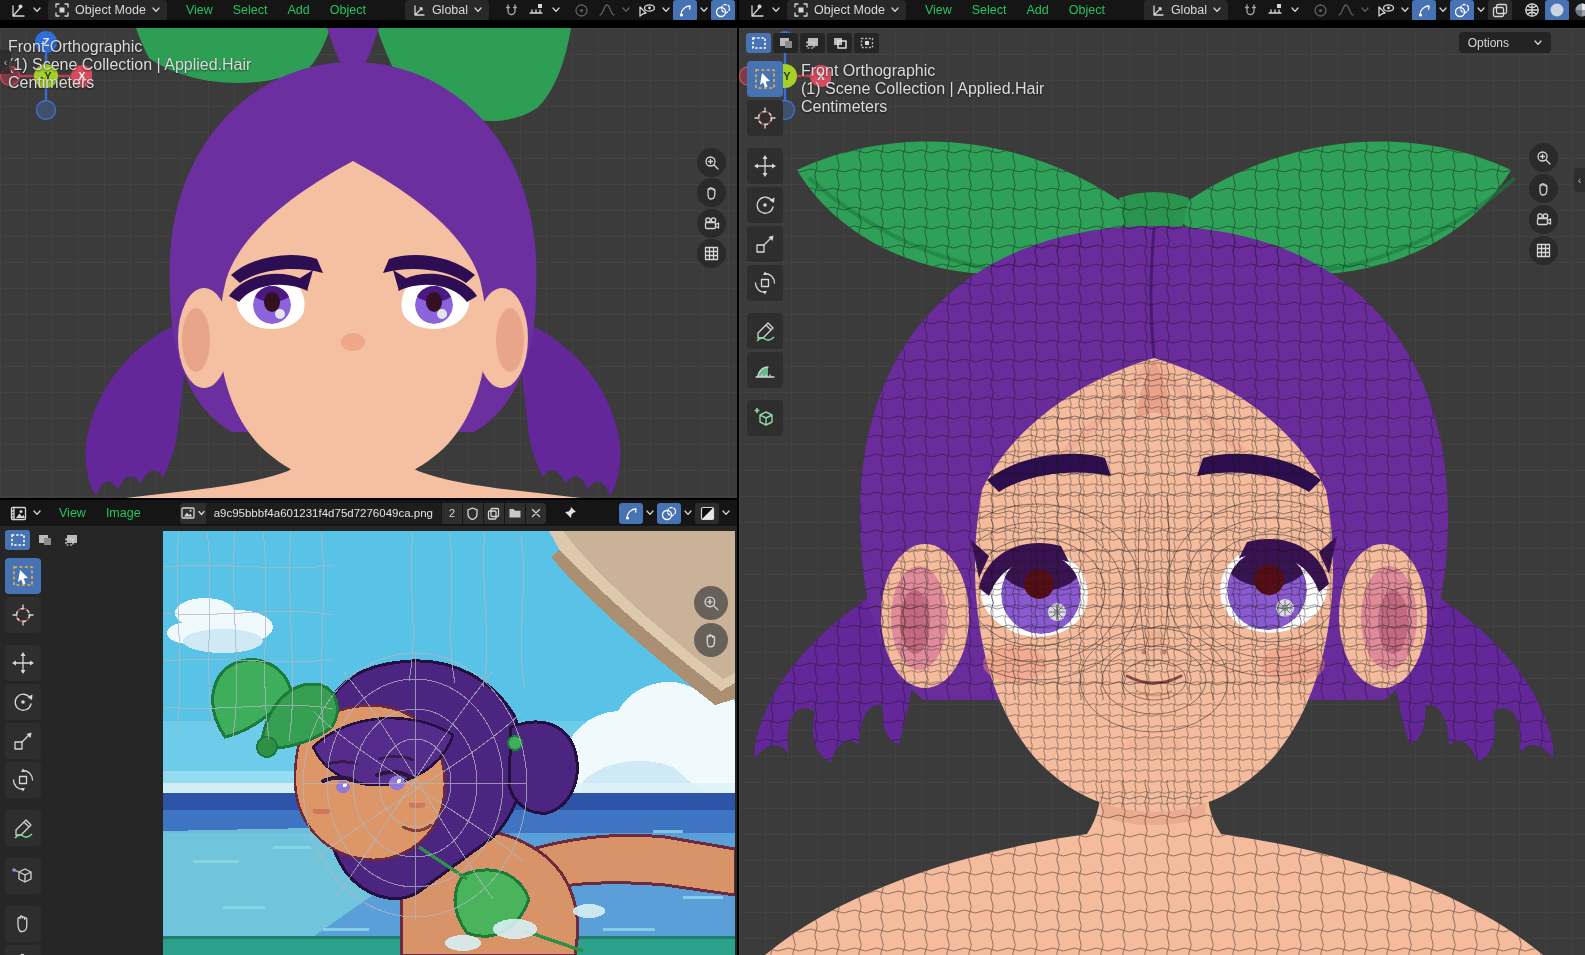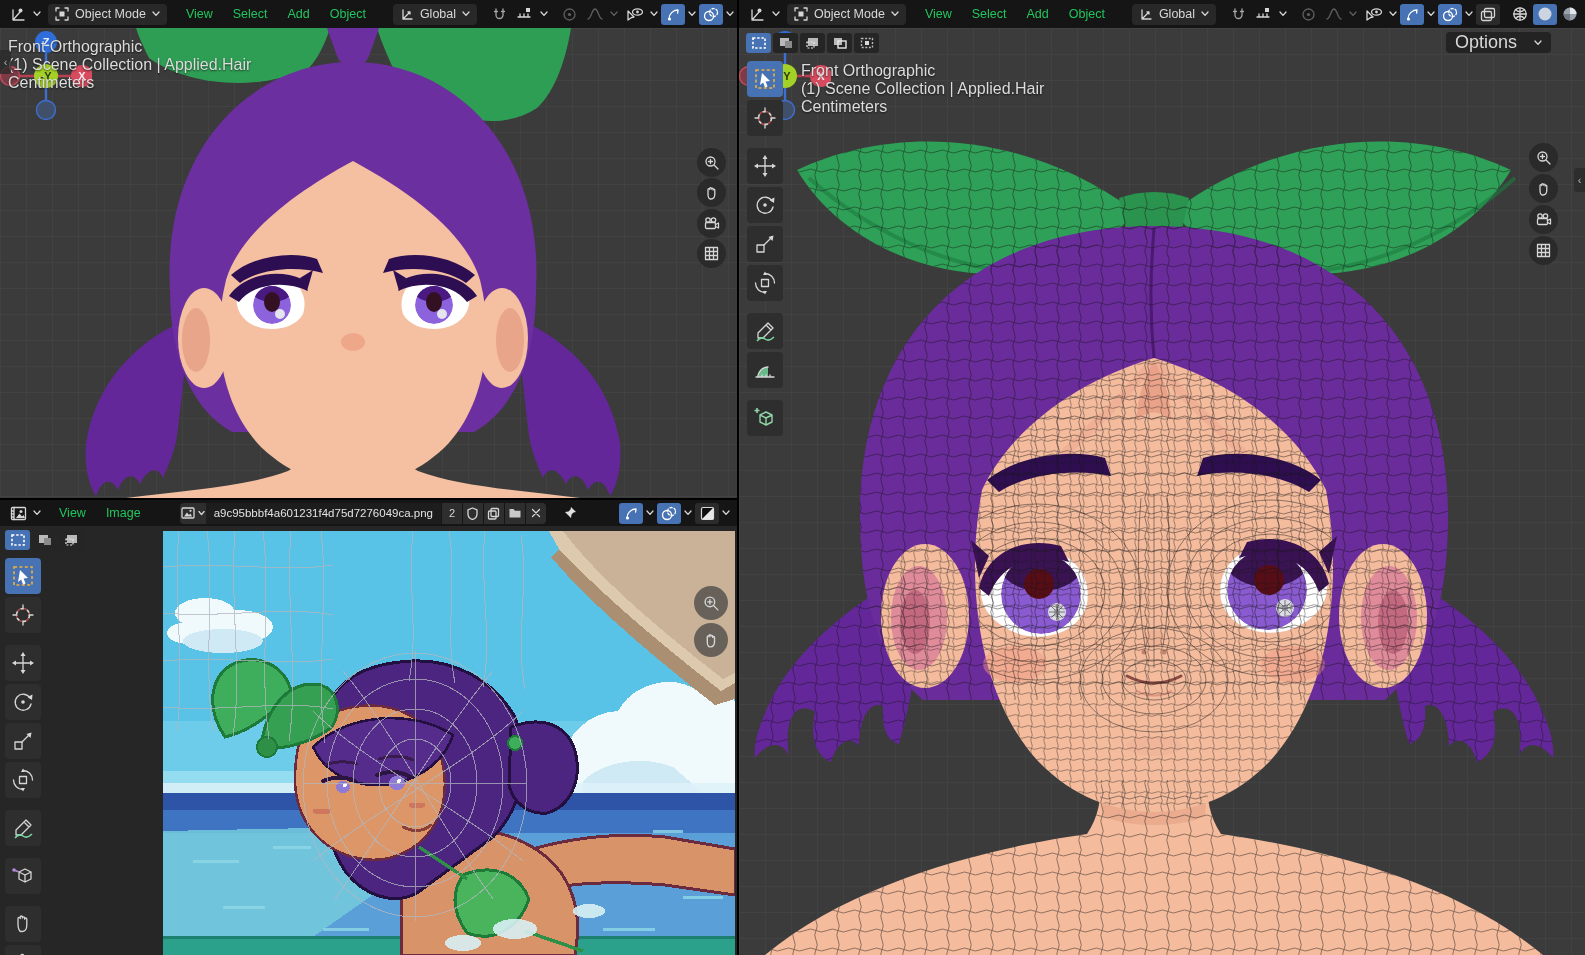--- a/index.html
+++ b/index.html
@@ -1,39 +1,39 @@
 <!DOCTYPE html>
 <html><head>
 <meta charset="utf-8">
 <style>
   html,body{margin:0;padding:0}
   body{width:1585px;height:955px;background:#000;font-family:"Liberation Sans",sans-serif;overflow:hidden;position:relative;color:#d8d8d8}
   .region{position:absolute;overflow:hidden}
-  .hdr{height:28px;background:#151515;display:flex;align-items:center;padding:0 6px;gap:2px;font-size:12.5px;white-space:nowrap;overflow:hidden}
+  .hdr{height:20px;background:#151515;display:flex;align-items:center;padding:0 6px;gap:2px;font-size:12.5px;white-space:nowrap;overflow:hidden}
   .hdr.h26{height:26px}
   .menu{padding:3px 9px;border-radius:4px;color:#22c55e}
   .pill{display:flex;align-items:center;gap:6px;background:#282828;border-radius:4px;padding:0 7px;height:21px;box-sizing:border-box}
   .ib{display:flex;align-items:center;justify-content:center;min-width:24px;height:21px;border-radius:3px}
   .ib.on{background:#4772b3}
   .chev{display:flex;align-items:center;padding:0 1px}
   .dim{opacity:.38}
   .spacer{flex:1}
-  .gapL{margin-left:16px}
+  .gapL{margin-left:28px}
   .content{position:absolute;left:0;right:0;bottom:0;top:28px}
   .grid-bg{background-color:#3b3b3b;background-image:linear-gradient(#424242 1px,transparent 1px),linear-gradient(90deg,#424242 1px,transparent 1px),linear-gradient(#464646 1px,transparent 1px),linear-gradient(90deg,#464646 1px,transparent 1px);background-size:26px 26px,26px 26px,130px 130px,130px 130px}
   .ovl{position:absolute;font-size:16px;color:#dcdcdc;text-shadow:0 1px 2px rgba(0,0,0,.65);line-height:18px;pointer-events:none}
   .vbtn{position:absolute;width:29px;height:29px;border-radius:50%;background:rgba(40,40,40,.88);display:flex;align-items:center;justify-content:center}
   .toolcol{position:absolute;display:flex;flex-direction:column;gap:3px}
   .tbtn{width:36px;height:36px;border-radius:4px;background:#2e2e2e;display:flex;align-items:center;justify-content:center;flex:none}
   .tbtn.on{background:#4772b3}
   .tgap{height:6px;flex:none}
   .modes{position:absolute;display:flex;gap:2px}
   .mbtn{width:25px;height:20px;border-radius:3px;background:#252525;display:flex;align-items:center;justify-content:center}
   .mbtn.on{background:#4772b3}
-  .optbtn{position:absolute;background:#232323;border-radius:4px;height:21px;display:flex;align-items:center;padding:0 9px;gap:17px;font-size:18px;color:#d8d8d8}
+  .optbtn{position:absolute;background:#232323;border-radius:4px;height:21px;display:flex;align-items:center;padding:0 9px;gap:25px;font-size:12px;color:#d8d8d8}
   .sidetab{position:absolute;width:11px;height:24px;background:rgba(43,43,43,.8);color:#b5b5b5;font-size:11px;display:flex;align-items:center;justify-content:center;border-radius:3px 0 0 3px}
   .namefield{background:#1d1d1d;height:21px;display:flex;align-items:center;padding:0 8px;font-size:11.5px;color:#e2e2e2;border-radius:0}
   .smallbtn{background:#2e2e2e;height:21px;min-width:20px;display:flex;align-items:center;justify-content:center;font-size:11px;color:#d5d5d5}
   .ic{stroke:#d6d6d6;fill:none;stroke-width:1.3;stroke-linecap:round;stroke-linejoin:round}
   svg{display:block}
 </style>
 </head>
 <body>
 
 <div class="region" style="left:0;top:0;width:737px;height:498px">

